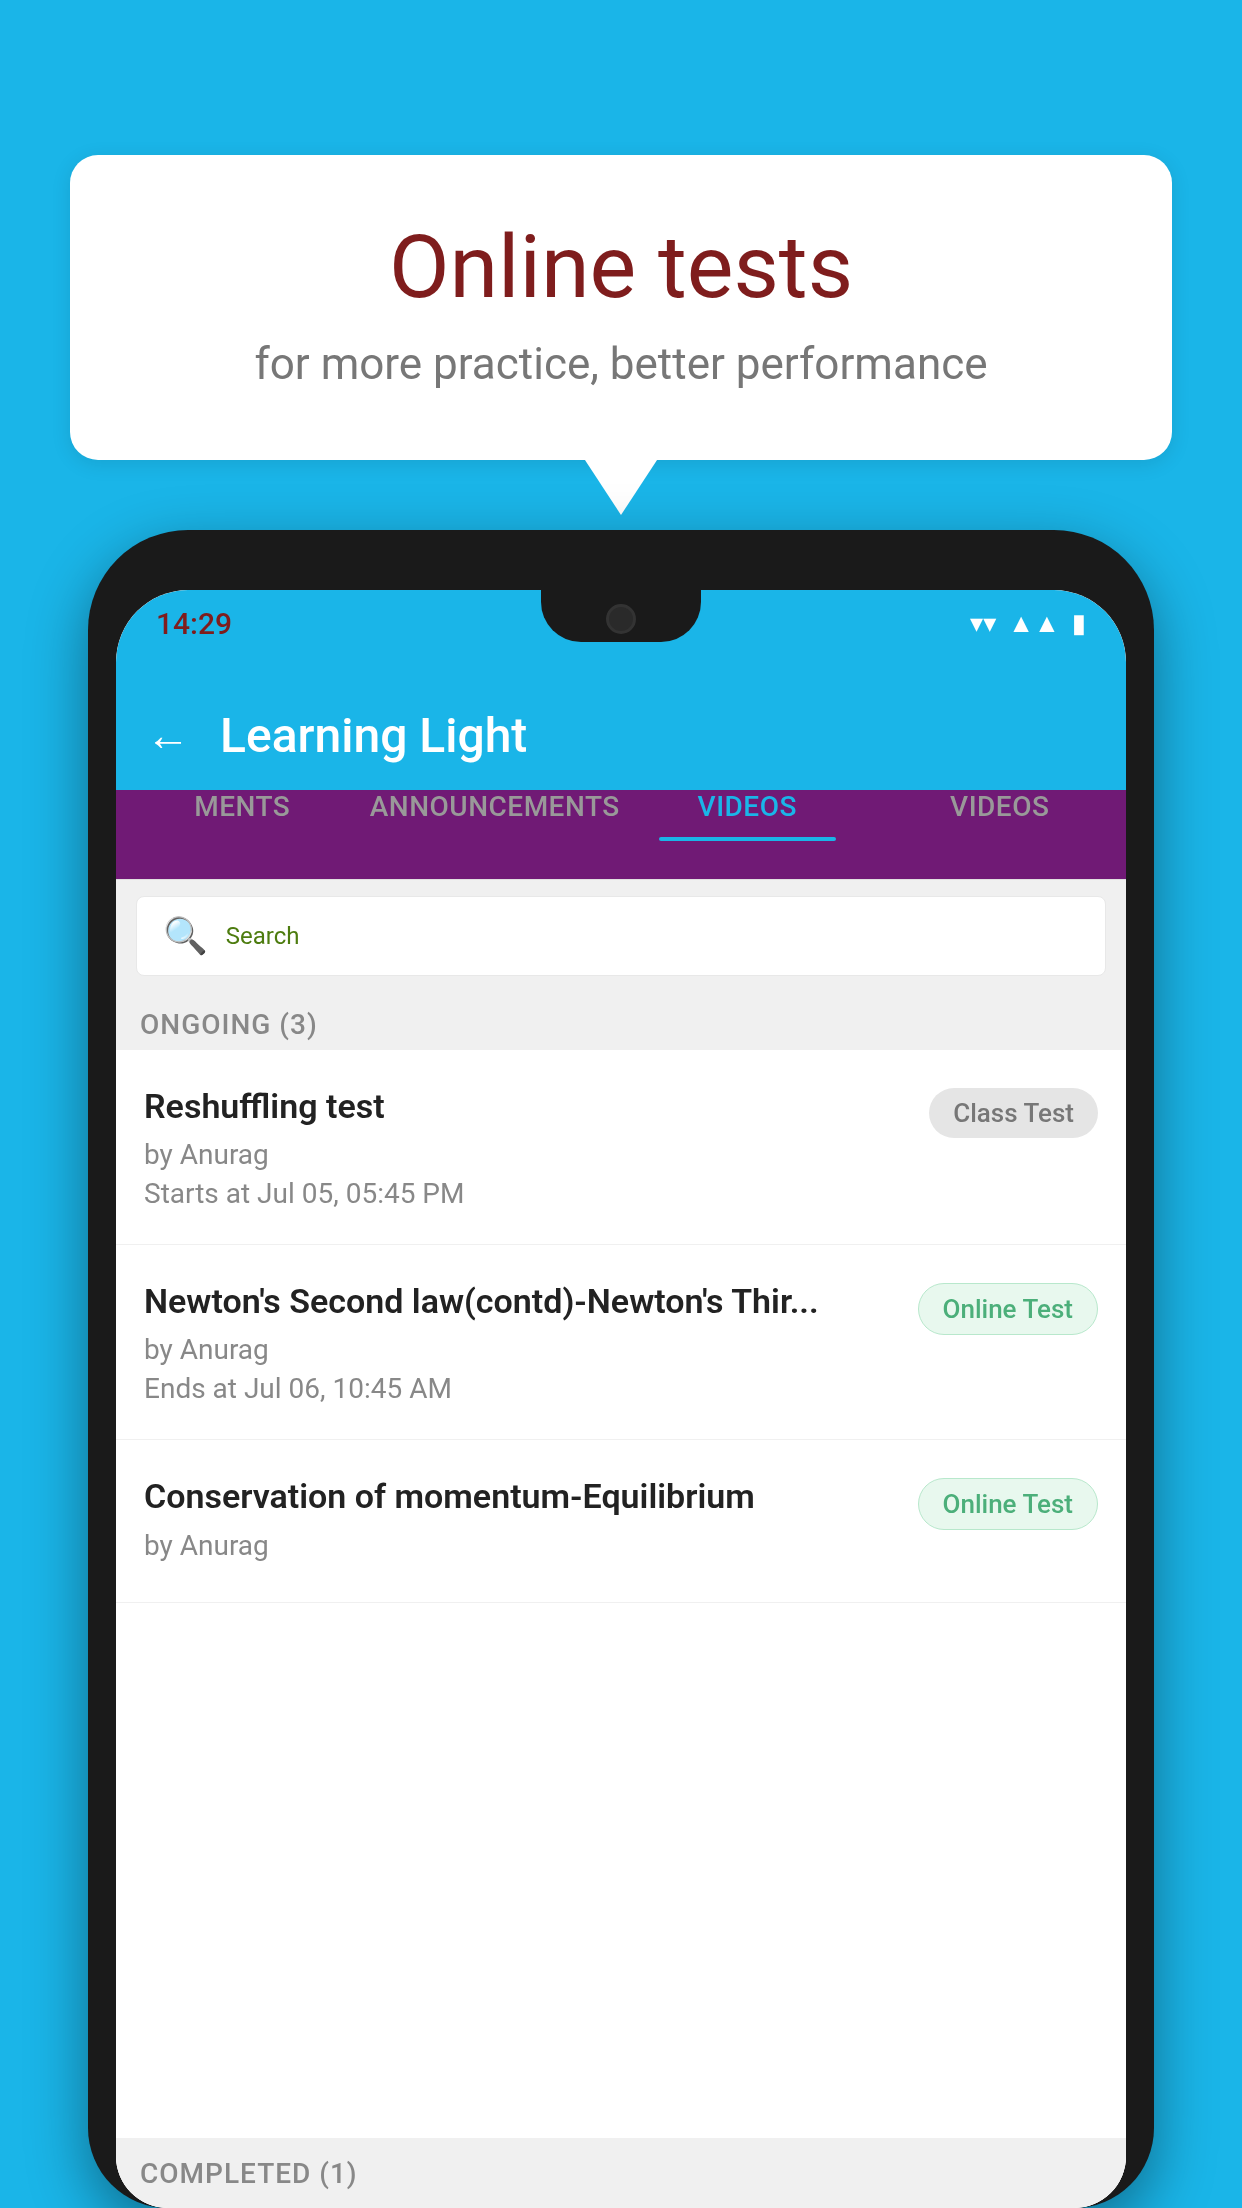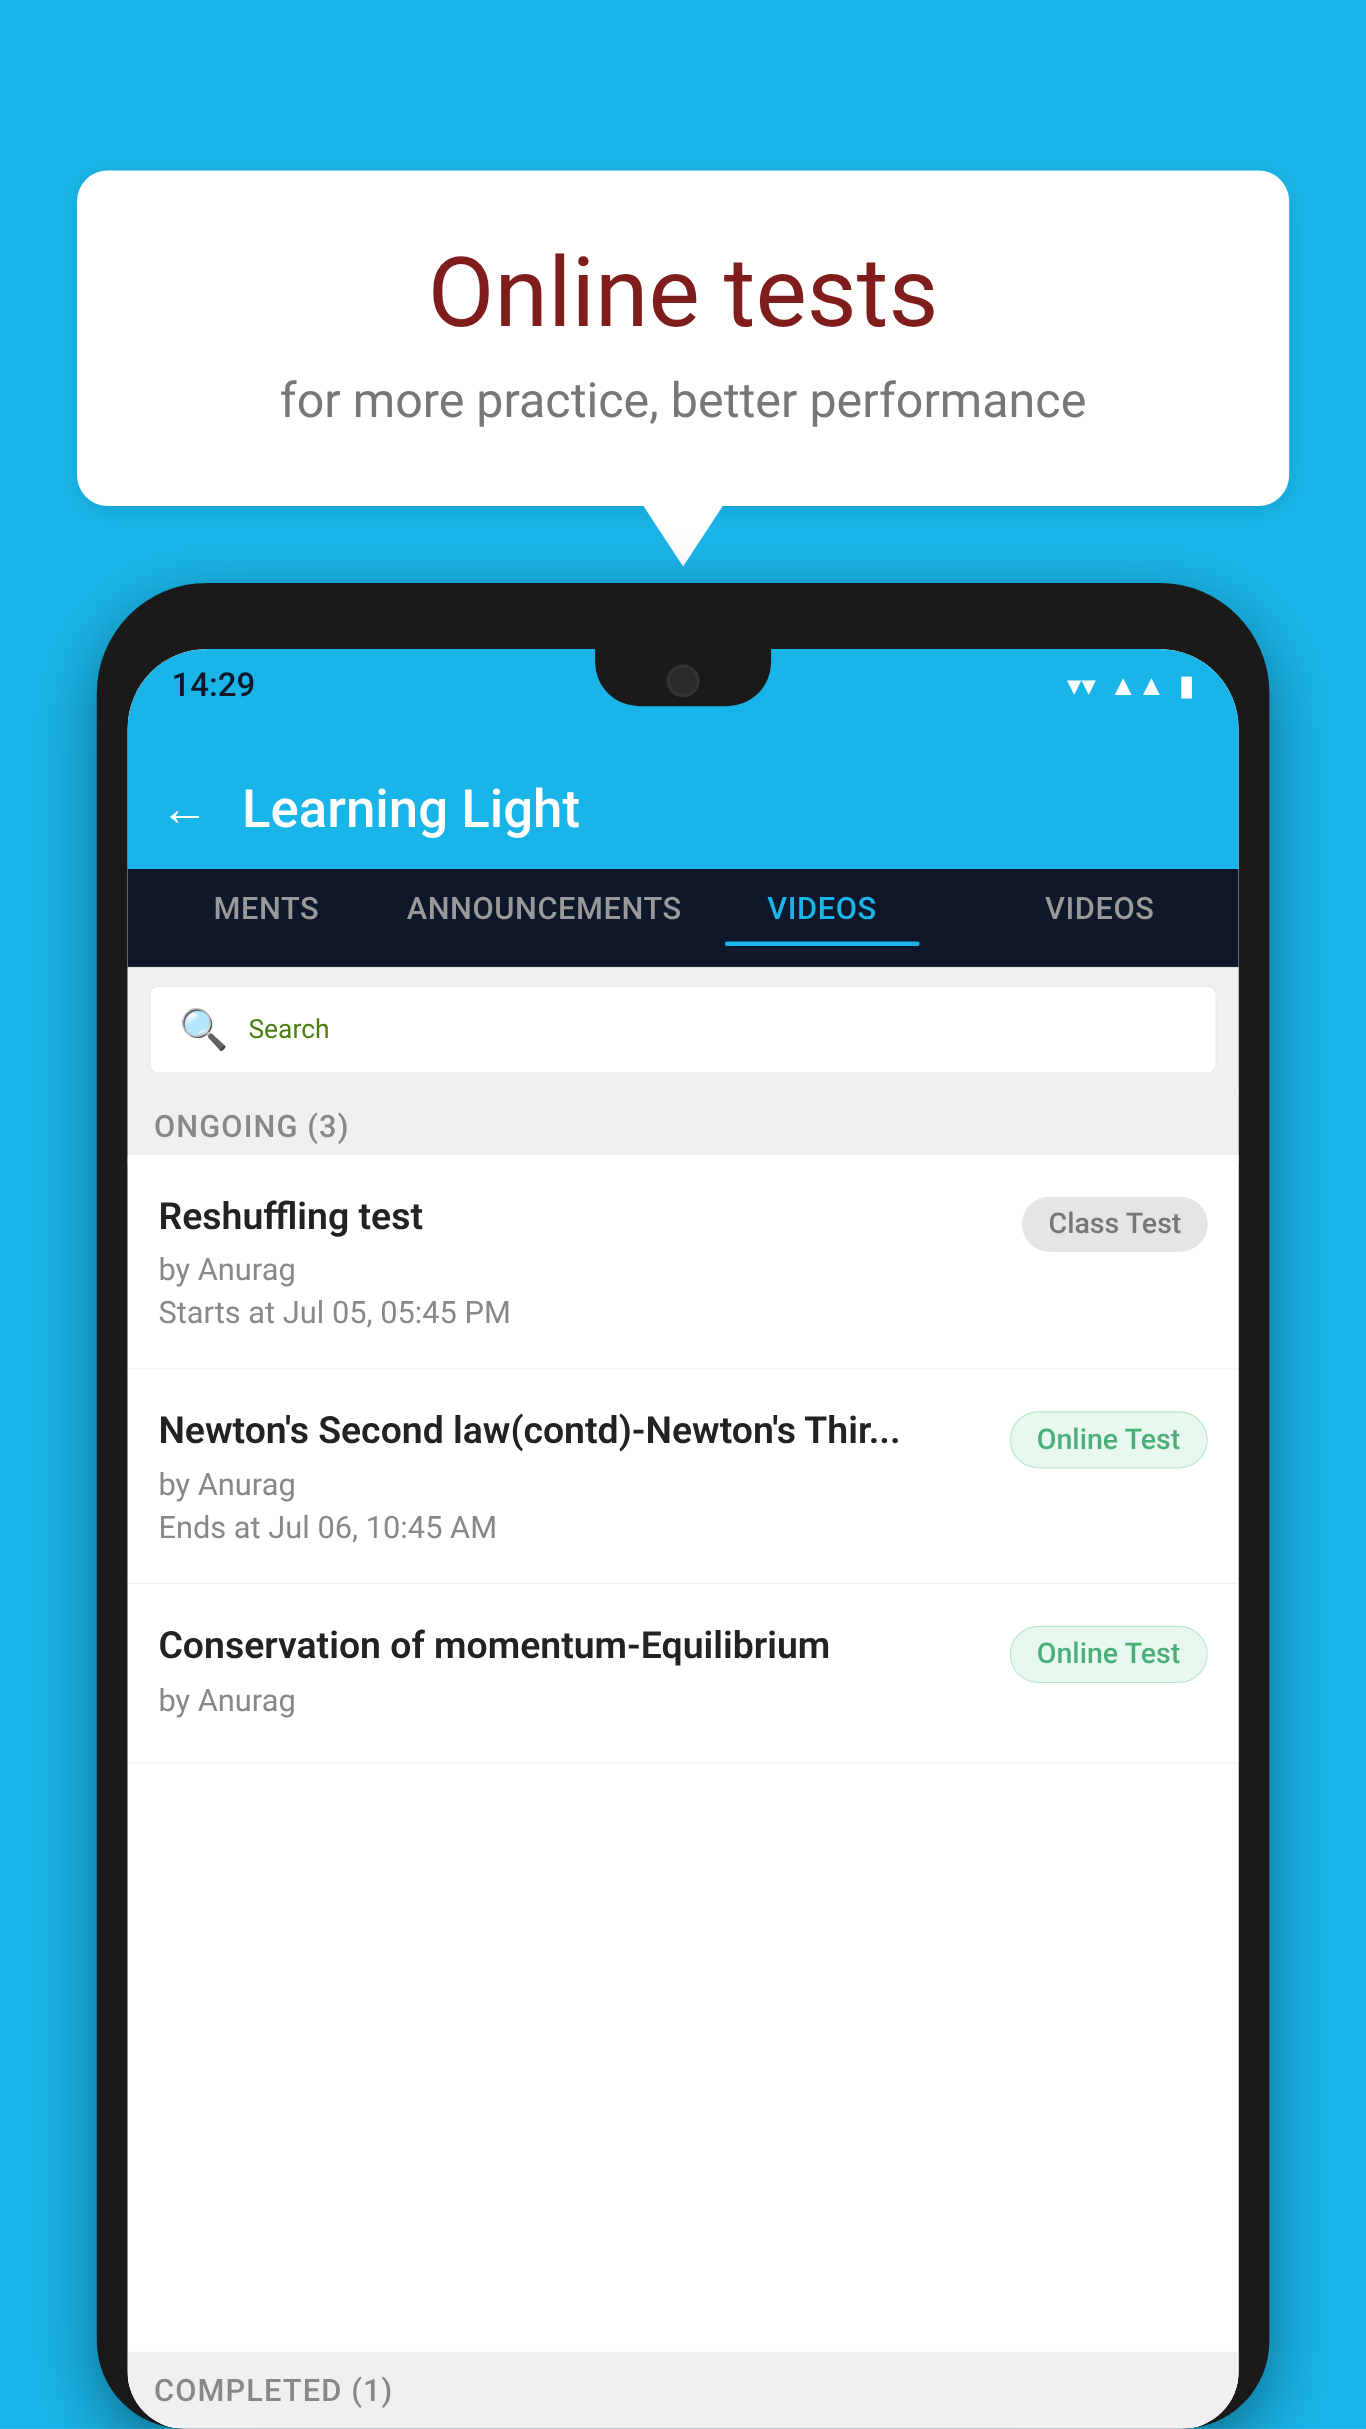--- a/index.html
+++ b/index.html
@@ -125,21 +125,21 @@
       right: 0;
       height: 50px;
       display: flex;
       align-items: center;
       justify-content: space-between;
       padding: 0 40px;
       z-index: 11;
     }
 
     .status-time {
-      color: #0f172a;
+      color: #7f1d1d;
       font-size: 30px;
       font-weight: 500;
     }
 
     .status-icons {
       display: flex;
       align-items: center;
       gap: 12px;
     }
 
@@ -169,23 +169,23 @@
       font-weight: 500;
     }
 
     
     .tabs-bar {
       position: absolute;
       top: 200px;
       left: 0;
       right: 0;
       height: 90px;
-      background: #0f172a;
-      display: flex;
-      align-items: center;
+      background: #701a75;
+      display: flex;
+      align-items: flex-start;
       border-bottom: 1px solid #e0e0e0;
     }
 
     .tab {
       flex: 1;
       text-align: center;
       padding-bottom: 18px;
       font-size: 28px;
       font-weight: 500;
       color: #999;

